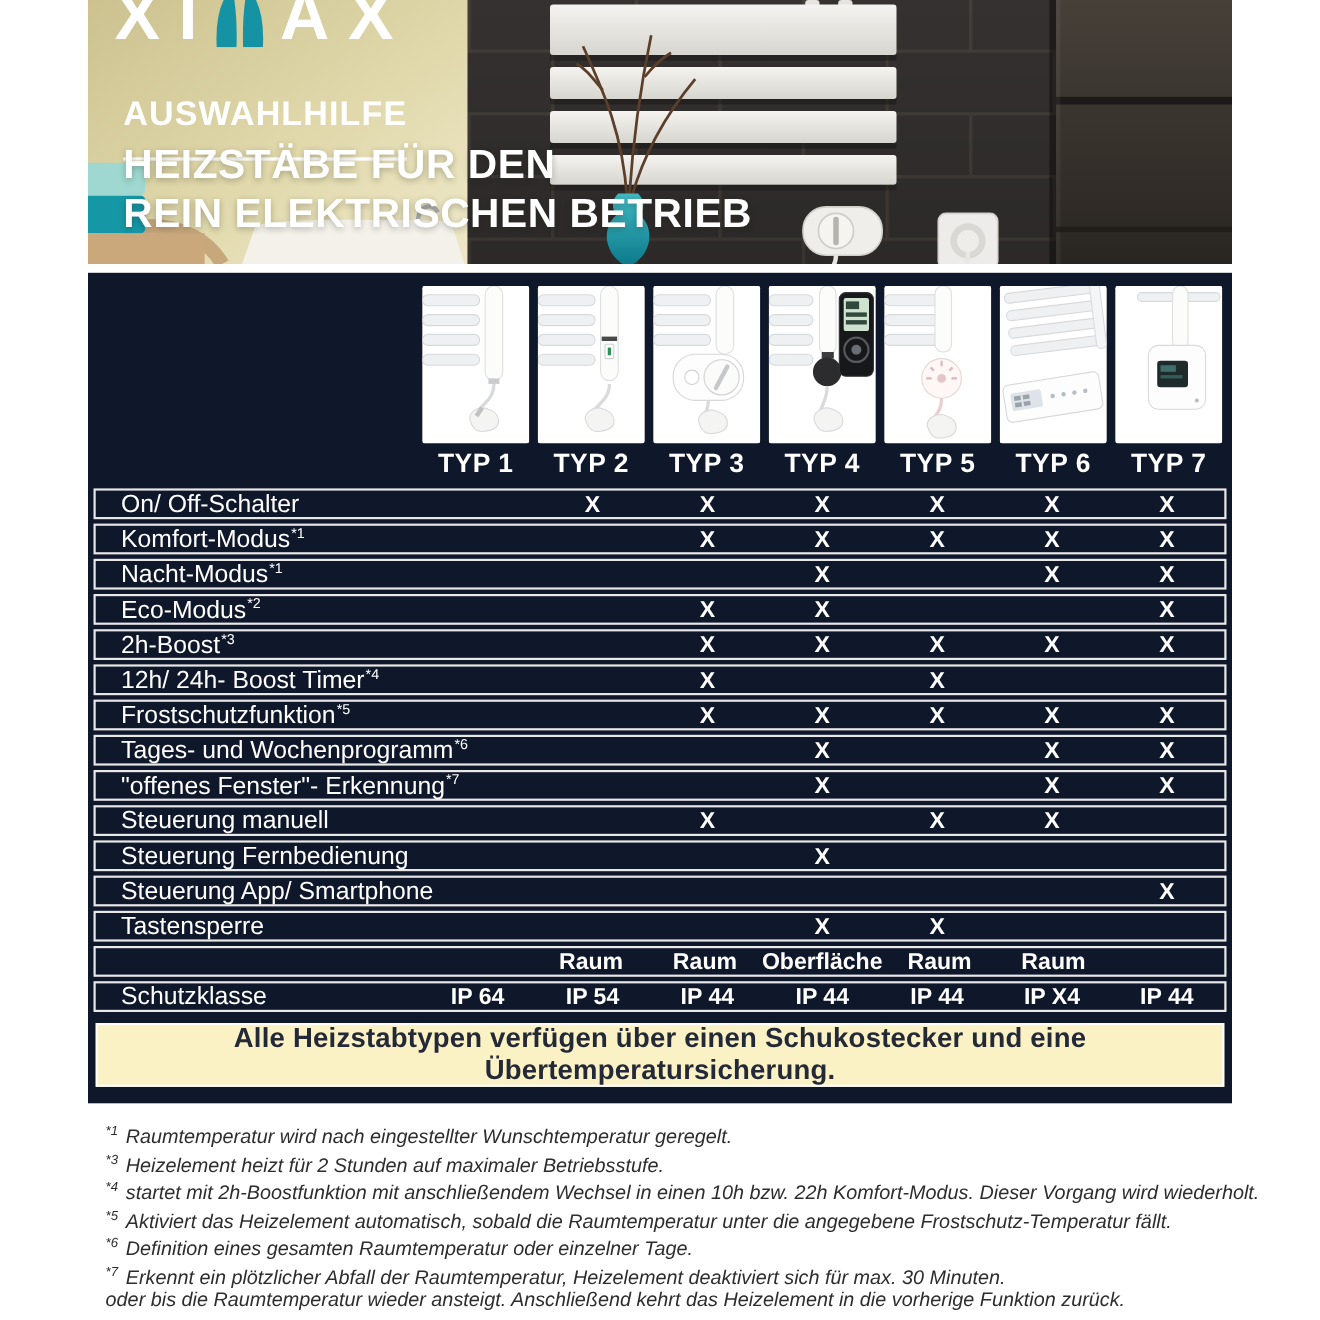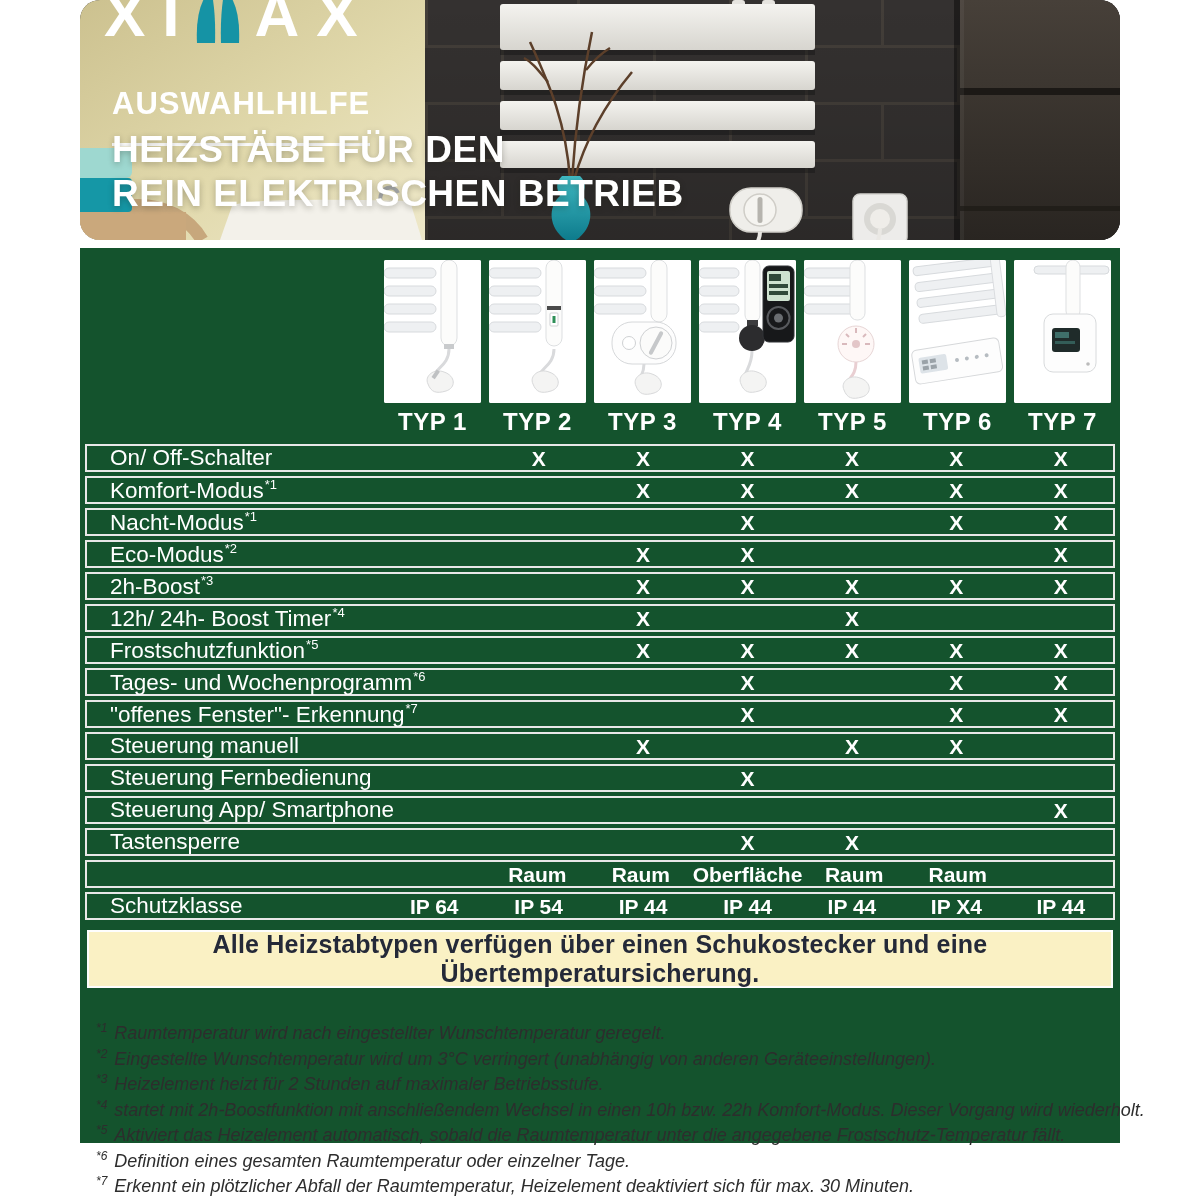--- a/index.html
+++ b/index.html
@@ -3,32 +3,32 @@
 <meta charset="utf-8">
 <style>
   html,body{margin:0;padding:0;}
   body{
     width:1200px;height:1200px;overflow:hidden;background:#ffffff;
     font-family:"Liberation Sans",sans-serif;
   }
   .page{position:relative;width:1200px;height:1200px;background:#fff;}
 
   
-  .header-photo{position:absolute;left:80px;top:0;width:1040px;height:240px;overflow:hidden;background:#34312f;border-radius:20px;}
+  .header-photo{position:absolute;left:80px;top:0;width:1040px;height:240px;overflow:hidden;background:#34312f;}
   .header-photo svg.scene{position:absolute;left:0;top:0;width:1040px;height:240px;display:block;}
   .logo{position:absolute;left:24px;top:-16px;display:flex;align-items:flex-end;
     color:#fff;font-weight:700;font-size:62px;letter-spacing:17px;line-height:1;}
   .logo .m-mark{margin:0 10px 3px -6px;}
   .eyebrow{position:absolute;left:32px;top:86px;font-size:31px;font-weight:700;color:#fff;
     letter-spacing:1px;border-bottom:3px solid #fff;padding-bottom:21px;}
   .title{position:absolute;left:32px;top:128px;font-size:37px;font-weight:700;color:#fff;
     line-height:1.2;letter-spacing:.5px;text-shadow:0 2px 6px rgba(30,30,15,.3);}
 
   
-  .table-section{position:absolute;left:80px;top:248px;width:1040px;height:895px;background:#14532d;}
+  .table-section{position:absolute;left:80px;top:248px;width:1040px;height:755px;background:#0f172a;}
   .cards-row,.types-row{position:absolute;left:5px;right:5px;display:grid;
     grid-template-columns:295px repeat(7,1fr);}
   .cards-row{top:12px;}
   .card{width:97px;height:143px;background:#fff;border-radius:2px;justify-self:center;overflow:hidden;}
   .card svg{width:97px;height:143px;display:block;}
   .types-row{top:160px;}
   .type-label{text-align:center;color:#fff;font-weight:700;font-size:24px;letter-spacing:.5px;}
 
   .rows-wrap{position:absolute;top:196px;left:5px;right:5px;}
   .frow{display:grid;grid-template-columns:295px repeat(7,1fr);align-items:center;
@@ -468,21 +468,20 @@
         </div>
       </div>
 
     <div class="banner">
       <span class="banner-text">Alle Heizstabtypen verfügen über einen Schukostecker und eine Übertemperatursicherung.</span>
     </div>
   </div>
 
   <div class="footnotes">
       <div class="fnote"><sup>*1</sup><span>Raumtemperatur wird nach eingestellter Wunschtemperatur geregelt.</span></div>
-      <div class="fnote"><sup>*2</sup><span>Eingestellte Wunschtemperatur wird um 3°C verringert (unabhängig von anderen Geräteeinstellungen).</span></div>
       <div class="fnote"><sup>*3</sup><span>Heizelement heizt für 2 Stunden auf maximaler Betriebsstufe.</span></div>
       <div class="fnote"><sup>*4</sup><span>startet mit 2h-Boostfunktion mit anschließendem Wechsel in einen 10h bzw. 22h Komfort-Modus. Dieser Vorgang wird wiederholt.</span></div>
       <div class="fnote"><sup>*5</sup><span>Aktiviert das Heizelement automatisch, sobald die Raumtemperatur unter die angegebene Frostschutz-Temperatur fällt.</span></div>
       <div class="fnote"><sup>*6</sup><span>Definition eines gesamten Raumtemperatur oder einzelner Tage.</span></div>
       <div class="fnote"><sup>*7</sup><span>Erkennt ein plötzlicher Abfall der Raumtemperatur, Heizelement deaktiviert sich für max. 30 Minuten.</span></div>
       <div class="fnote"><span>oder bis die Raumtemperatur wieder ansteigt. Anschließend kehrt das Heizelement in die vorherige Funktion zurück.</span></div>
     </div>
 
 </div>
 

